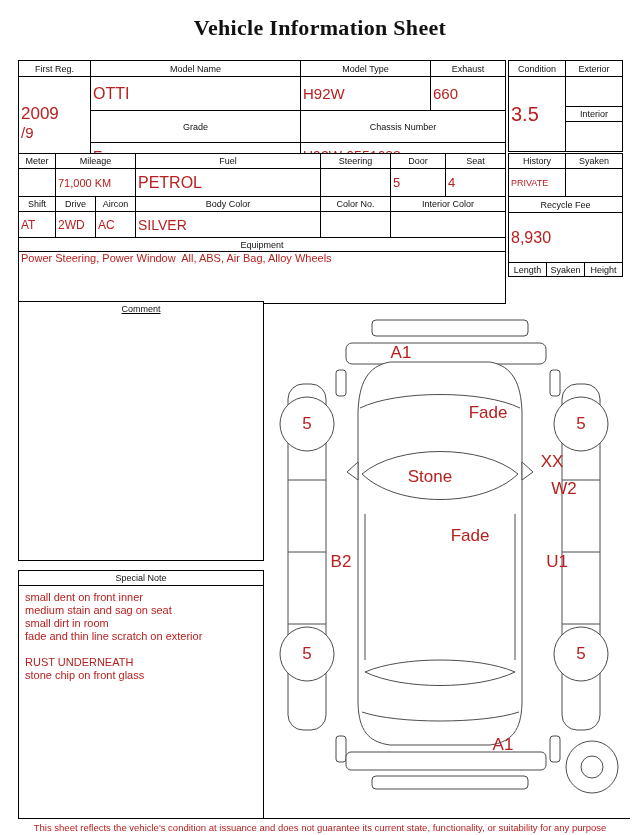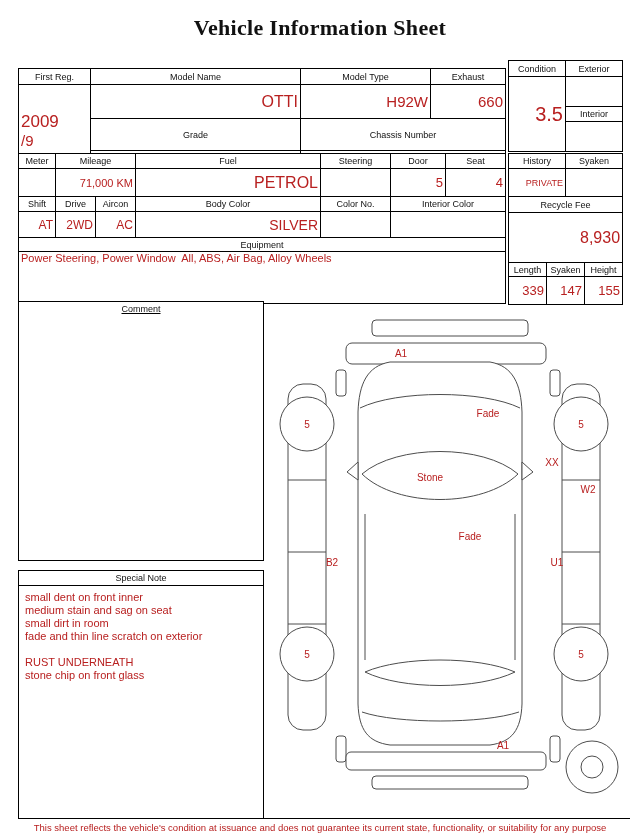--- a/index.html
+++ b/index.html
@@ -3,44 +3,44 @@
 <meta charset="utf-8">
 <style>
   html,body{margin:0;padding:0;}
   body{width:640px;height:835px;background:#fff;font-family:"Liberation Sans",sans-serif;}
   .page{position:relative;width:640px;height:835px;background:#fff;overflow:hidden;}
   .title{position:absolute;top:15px;left:0;width:100%;text-align:center;
          font-family:"Liberation Serif",serif;font-size:22px;font-weight:600;color:#111;letter-spacing:.3px;}
   table.sheet{position:absolute;border-collapse:collapse;table-layout:fixed;background:#fff;}
   table.sheet td{border:1px solid #000;padding:0 2px;overflow:hidden;}
   .hdr{font-size:9px;color:#111;text-align:center;vertical-align:middle;}
-  .val{color:#b82020;text-align:right;vertical-align:middle;}
+  .val{color:#b82020;text-align:left;vertical-align:middle;}
   .vleft{text-align:left;padding-left:4px;}
   .fs9{font-size:9px;}.fs11{font-size:11px;}.fs12{font-size:12px;}.fs13{font-size:13px;}
   .fs14{font-size:14px;}.fs15{font-size:15px;}.fs16{font-size:16px;}.fs17{font-size:17px;}.fs20{font-size:20px;}
   .box{position:absolute;border:1px solid #000;background:#fff;}
   .box-label{font-size:9px;color:#111;text-align:center;padding-top:2px;}
   .note-label{font-size:9px;color:#111;text-align:center;border-bottom:1px solid #000;padding:2px 0 2px 0;}
   .note-body{padding:5px 6px;}
   .note-line{color:#b82020;font-size:11px;line-height:13px;min-height:13px;white-space:pre-wrap;}
   .equip-cell{color:#b82020;font-size:11px;text-align:left;vertical-align:top;padding:2px 4px;white-space:pre-wrap;}
   .diagram{position:absolute;left:262px;top:312px;width:372px;height:492px;}
   .diagram svg{position:absolute;left:0;top:0;}
-  .ann{position:absolute;transform:translate(-50%,-50%);color:#b82020;font-size:10px;white-space:nowrap;}
+  .ann{position:absolute;transform:translate(-50%,-50%);color:#b82020;font-size:17px;white-space:nowrap;}
   .footer-line{position:absolute;left:18px;width:612px;top:818px;border-top:1.5px solid #000;}
   .footer-text{position:absolute;left:0;width:100%;top:822px;text-align:center;color:#b82020;font-size:9.5px;}
 </style>
 </head>
 <body>
 
 <div class="page">
 
   <div class="title">Vehicle Information Sheet</div>
 
-  <table class="sheet" style="left:18px;top:60px;width:487px;margin-top:8px;">
+  <table class="sheet" style="left:18px;top:60px;width:487px;">
     <colgroup>
         <col style="width:72px">
         <col style="width:210px">
         <col style="width:130px">
         <col style="width:75px">
       </colgroup>
     <tbody>
         <tr style="height:16px">
       <td class="hdr">First Reg.</td>
       <td class="hdr">Model Name</td>
@@ -163,25 +163,20 @@
     <tr style="height:16px">
       <td class="hdr" colspan="6">Recycle Fee</td>
     </tr>
     <tr style="height:50px">
       <td class="val fs16" colspan="6">8,930</td>
     </tr>
     <tr style="height:14px">
       <td class="hdr" colspan="2">Length</td>
       <td class="hdr" colspan="2">Syaken</td>
       <td class="hdr" colspan="2">Height</td>
-    </tr>
-    <tr style="height:28px">
-      <td class="val fs13" colspan="2">339</td>
-      <td class="val fs13" colspan="2">147</td>
-      <td class="val fs13" colspan="2">155</td>
     </tr>
   </tbody>
     </table>
 
   <div class="box" style="left:18px;top:301px;width:244px;height:258px;text-decoration:underline;">
     <div class="box-label">Comment</div>
     <div></div>
   </div>
 
   <div class="box" style="left:18px;top:570px;width:244px;height:247px;">
@@ -235,24 +230,24 @@
         <rect x="84" y="440" width="200" height="18" rx="5"></rect>
         <rect x="110" y="464" width="156" height="13" rx="4"></rect>
         <circle cx="330" cy="455" r="26"></circle>
         <circle cx="330" cy="455" r="11"></circle>
       </g>
     </svg>
 
     <span class="ann" style="left:139px;top:41px;">A1</span>
     <span class="ann" style="left:226px;top:101px;">Fade</span>
     <span class="ann" style="left:290px;top:150px;">XX</span>
-    <span class="ann" style="left:302px;top:177px;margin-left:24px;">W2</span>
+    <span class="ann" style="left:302px;top:177px;">W2</span>
     <span class="ann" style="left:168px;top:165px;">Stone</span>
     <span class="ann" style="left:208px;top:224px;">Fade</span>
-    <span class="ann" style="left:70px;top:250px;">B2</span>
+    <span class="ann" style="left:79px;top:250px;">B2</span>
     <span class="ann" style="left:295px;top:250px;">U1</span>
     <span class="ann" style="left:241px;top:433px;">A1</span>
 
     <span class="ann" style="left:45px;top:112px;">5</span>
     <span class="ann" style="left:319px;top:112px;">5</span>
     <span class="ann" style="left:45px;top:342px;">5</span>
     <span class="ann" style="left:319px;top:342px;">5</span>
   </div>
 
   <div class="footer-line"></div>

